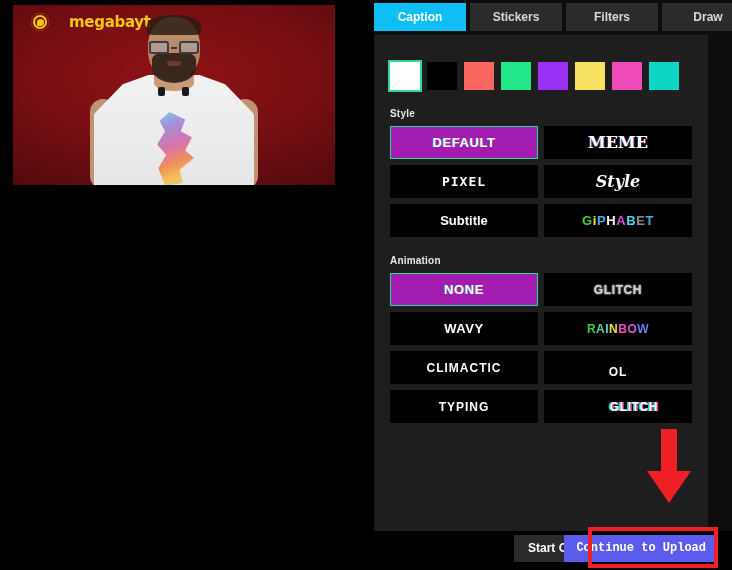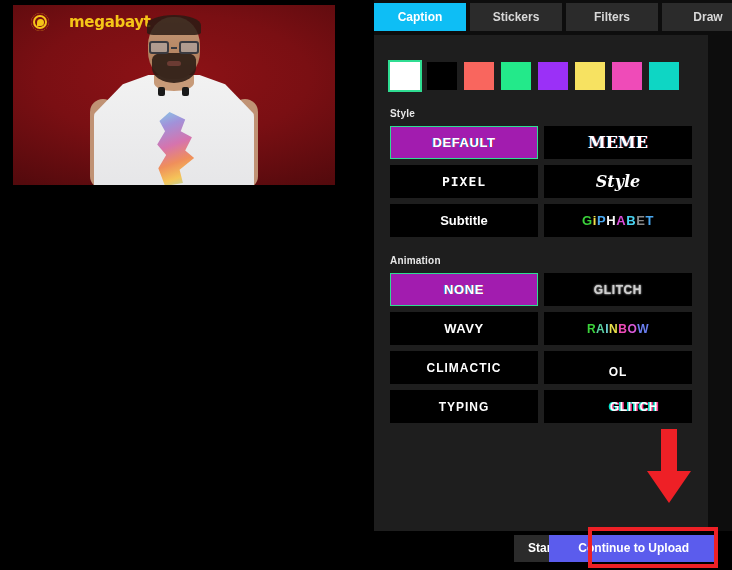--- a/index.html
+++ b/index.html
@@ -156,23 +156,23 @@
   
   #action-bar{
     position:absolute;left:0;bottom:0;width:732px;height:39px;background:#000;
   }
   #start-over-button{
     position:absolute;right:132px;top:4px;height:27px;padding:0 14px;line-height:27px;
     background:#2b2b2b;color:#fff;font-size:12px;font-weight:bold;border:none;cursor:pointer;
     font-family:"Liberation Sans", sans-serif;
   }
   #continue-button{
-    position:absolute;right:14px;top:4px;height:27px;padding:0 29px;line-height:27px;
+    position:absolute;right:14px;top:4px;height:27px;padding:0 12px;line-height:27px;
     background:#5b5ced;color:#fff;font-size:12px;font-weight:bold;border:none;cursor:pointer;
-    font-family:Liberation Sans, sans-serif;
+    font-family:Liberation Mono, monospace;
   }
 
   
   #highlight-box{
     position:absolute;left:588px;top:527px;width:130px;height:41px;
     border:4px solid #ee2026;box-sizing:border-box;pointer-events:none;
   }
   #pointer-arrow{
     position:absolute;left:645px;top:429px;width:48px;height:75px;pointer-events:none;
   }

